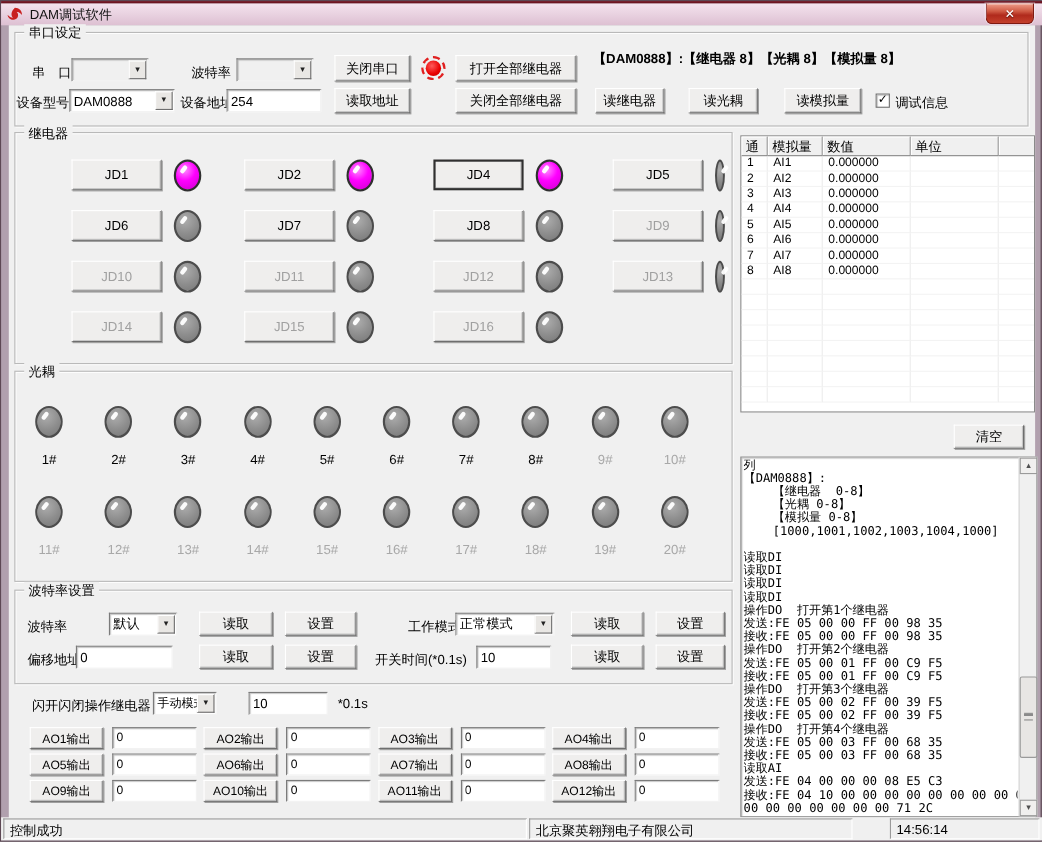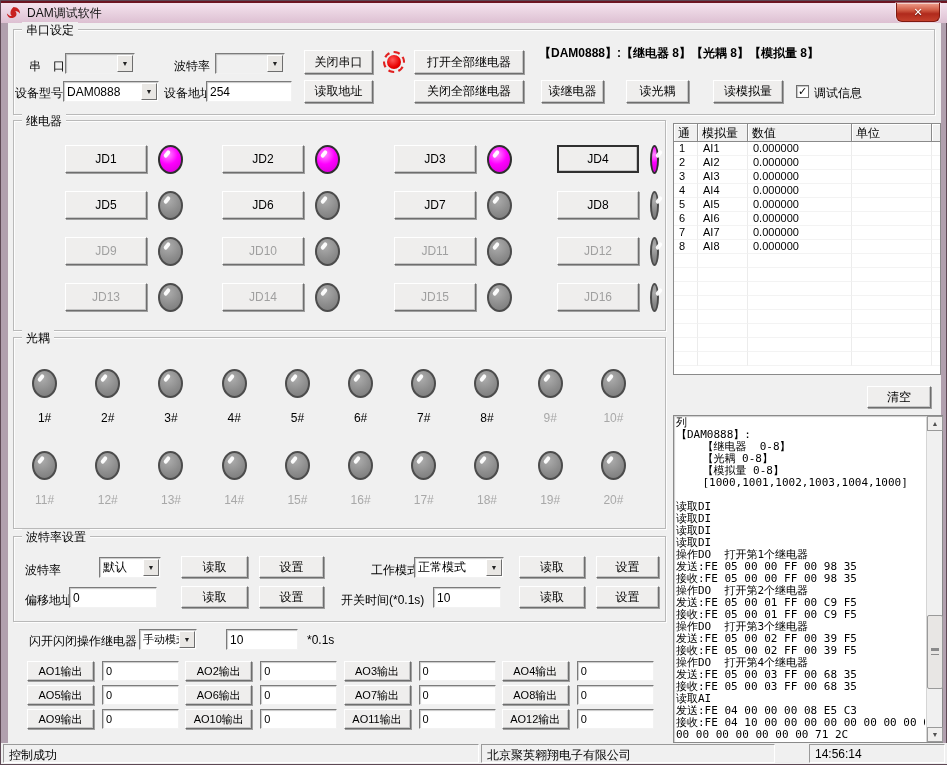--- a/index.html
+++ b/index.html
@@ -80,21 +80,21 @@
   .out-input { position:relative; width:77px; height:20px; font-size:11px; flex:none; }
   
   .table { position:absolute; left:672px; top:122px; width:268px; height:252px;
     background:#fff; border:1px solid #8a8a8a; overflow:hidden; }
   .thead { display:flex; height:18px; }
   .th { background:#f0f0f0; border-right:1px solid #8a8a8a; border-bottom:1px solid #8a8a8a;
     box-shadow:inset 1px 1px 0 #fff; font-size:12px; padding:1px 0 0 4px; white-space:nowrap; overflow:hidden; }
   .trow { display:flex; height:14px; }
   .td { font-size:11px; padding-left:5px; border-right:1px solid #ececec;
     border-bottom:1px solid #f3f3f3; white-space:nowrap; overflow:hidden; }
-  .c0{width:24px;flex:none;} .c1{width:50px;flex:none;} .c2{width:104px;flex:none;}
+  .c0{width:24px;flex:none;} .c1{width:50px;flex:none;} .c2{width:80px;flex:none;}
   .c3{width:80px;flex:none;} .c4{flex:1;border-right:none;}
   
   .logbox { position:absolute; left:672px; top:414px; width:270px; height:328px;
     background:#fff; border:1px solid #8a8a8a; box-shadow:inset 1px 1px 1px rgba(0,0,0,.2); }
   .log-text { position:absolute; left:2px; top:1px; right:17px; bottom:0; overflow:hidden;
     font-family:"DejaVu Sans Mono","Liberation Mono",monospace;
     font-size:11px; line-height:12px; white-space:pre; color:#000; }
   .vscroll { position:absolute; right:0; top:0; width:16px; height:100%; background:#f0f0f0;
     border-left:1px solid #d5d5d5; }
   .sarrow { position:absolute; left:0; width:16px; height:15px; background:#f0efee;
@@ -170,24 +170,20 @@
   <div class="groupbox" style="left:12px;top:119px;width:653px;height:211px">
     <span class="legend">继电器</span>
   </div>
   <div class="relay-grid">
     <div class="relay-cell">
         <button class="btn relay-btn">JD1</button>
         <span class="light on"></span>
       </div>
     <div class="relay-cell">
         <button class="btn relay-btn">JD2</button>
-        <span class="light on"></span>
-      </div>
-    <div class="relay-cell">
-        <button class="btn relay-btn">JD3</button>
         <span class="light on"></span>
       </div>
     <div class="relay-cell">
         <button class="btn relay-btn focused">JD4</button>
         <span class="light on"></span>
       </div>
     <div class="relay-cell">
         <button class="btn relay-btn">JD5</button>
         <span class="light off"></span>
       </div>

